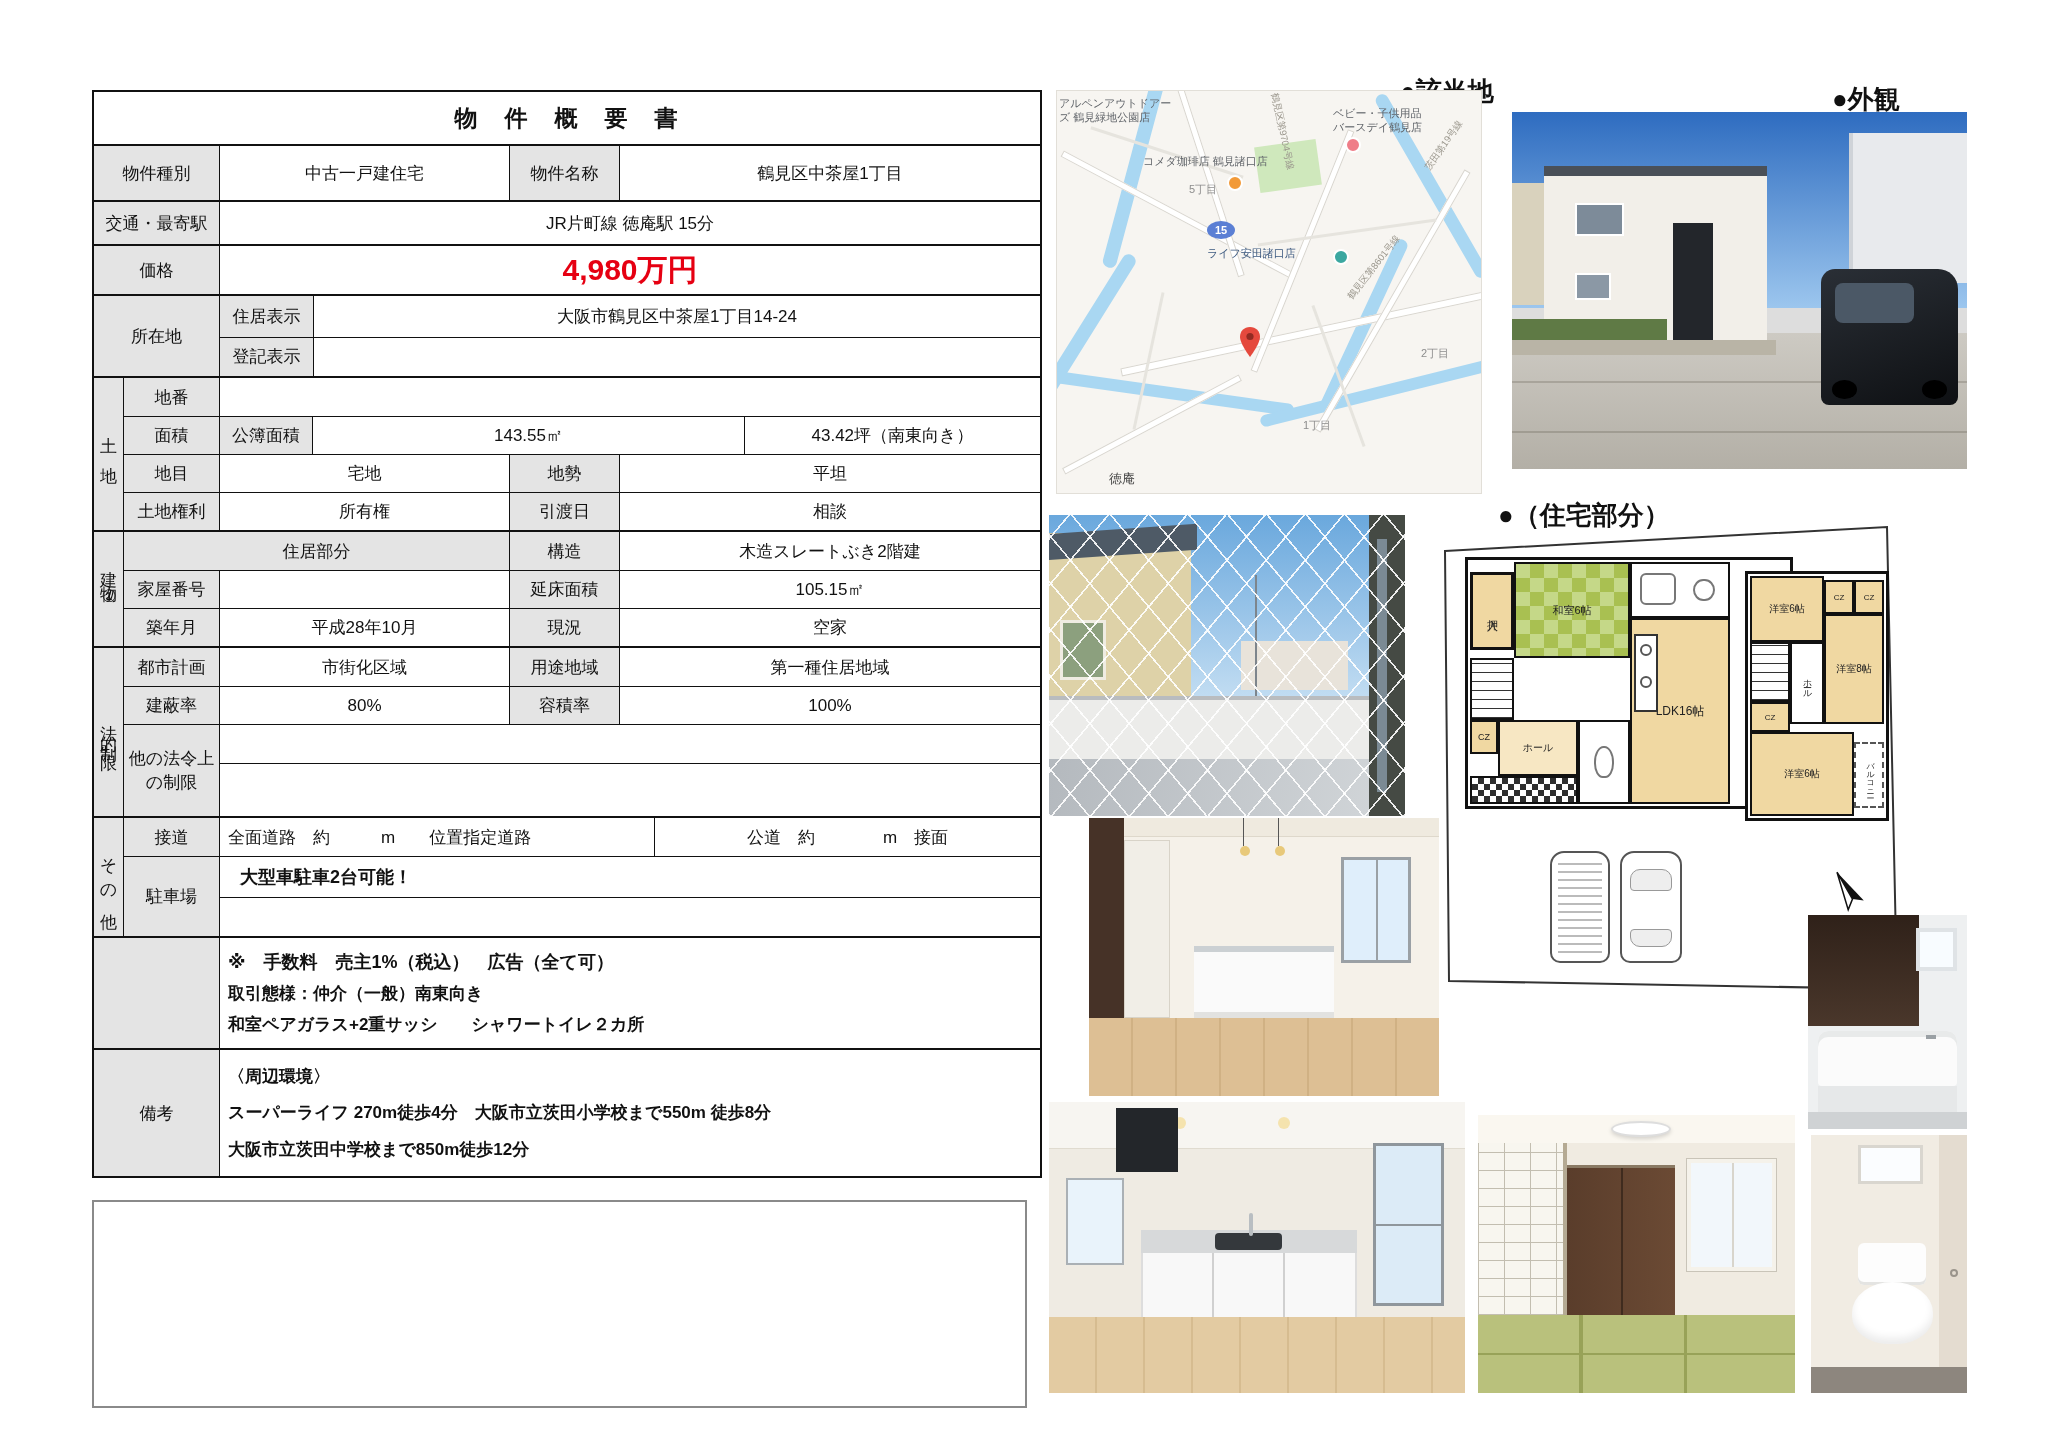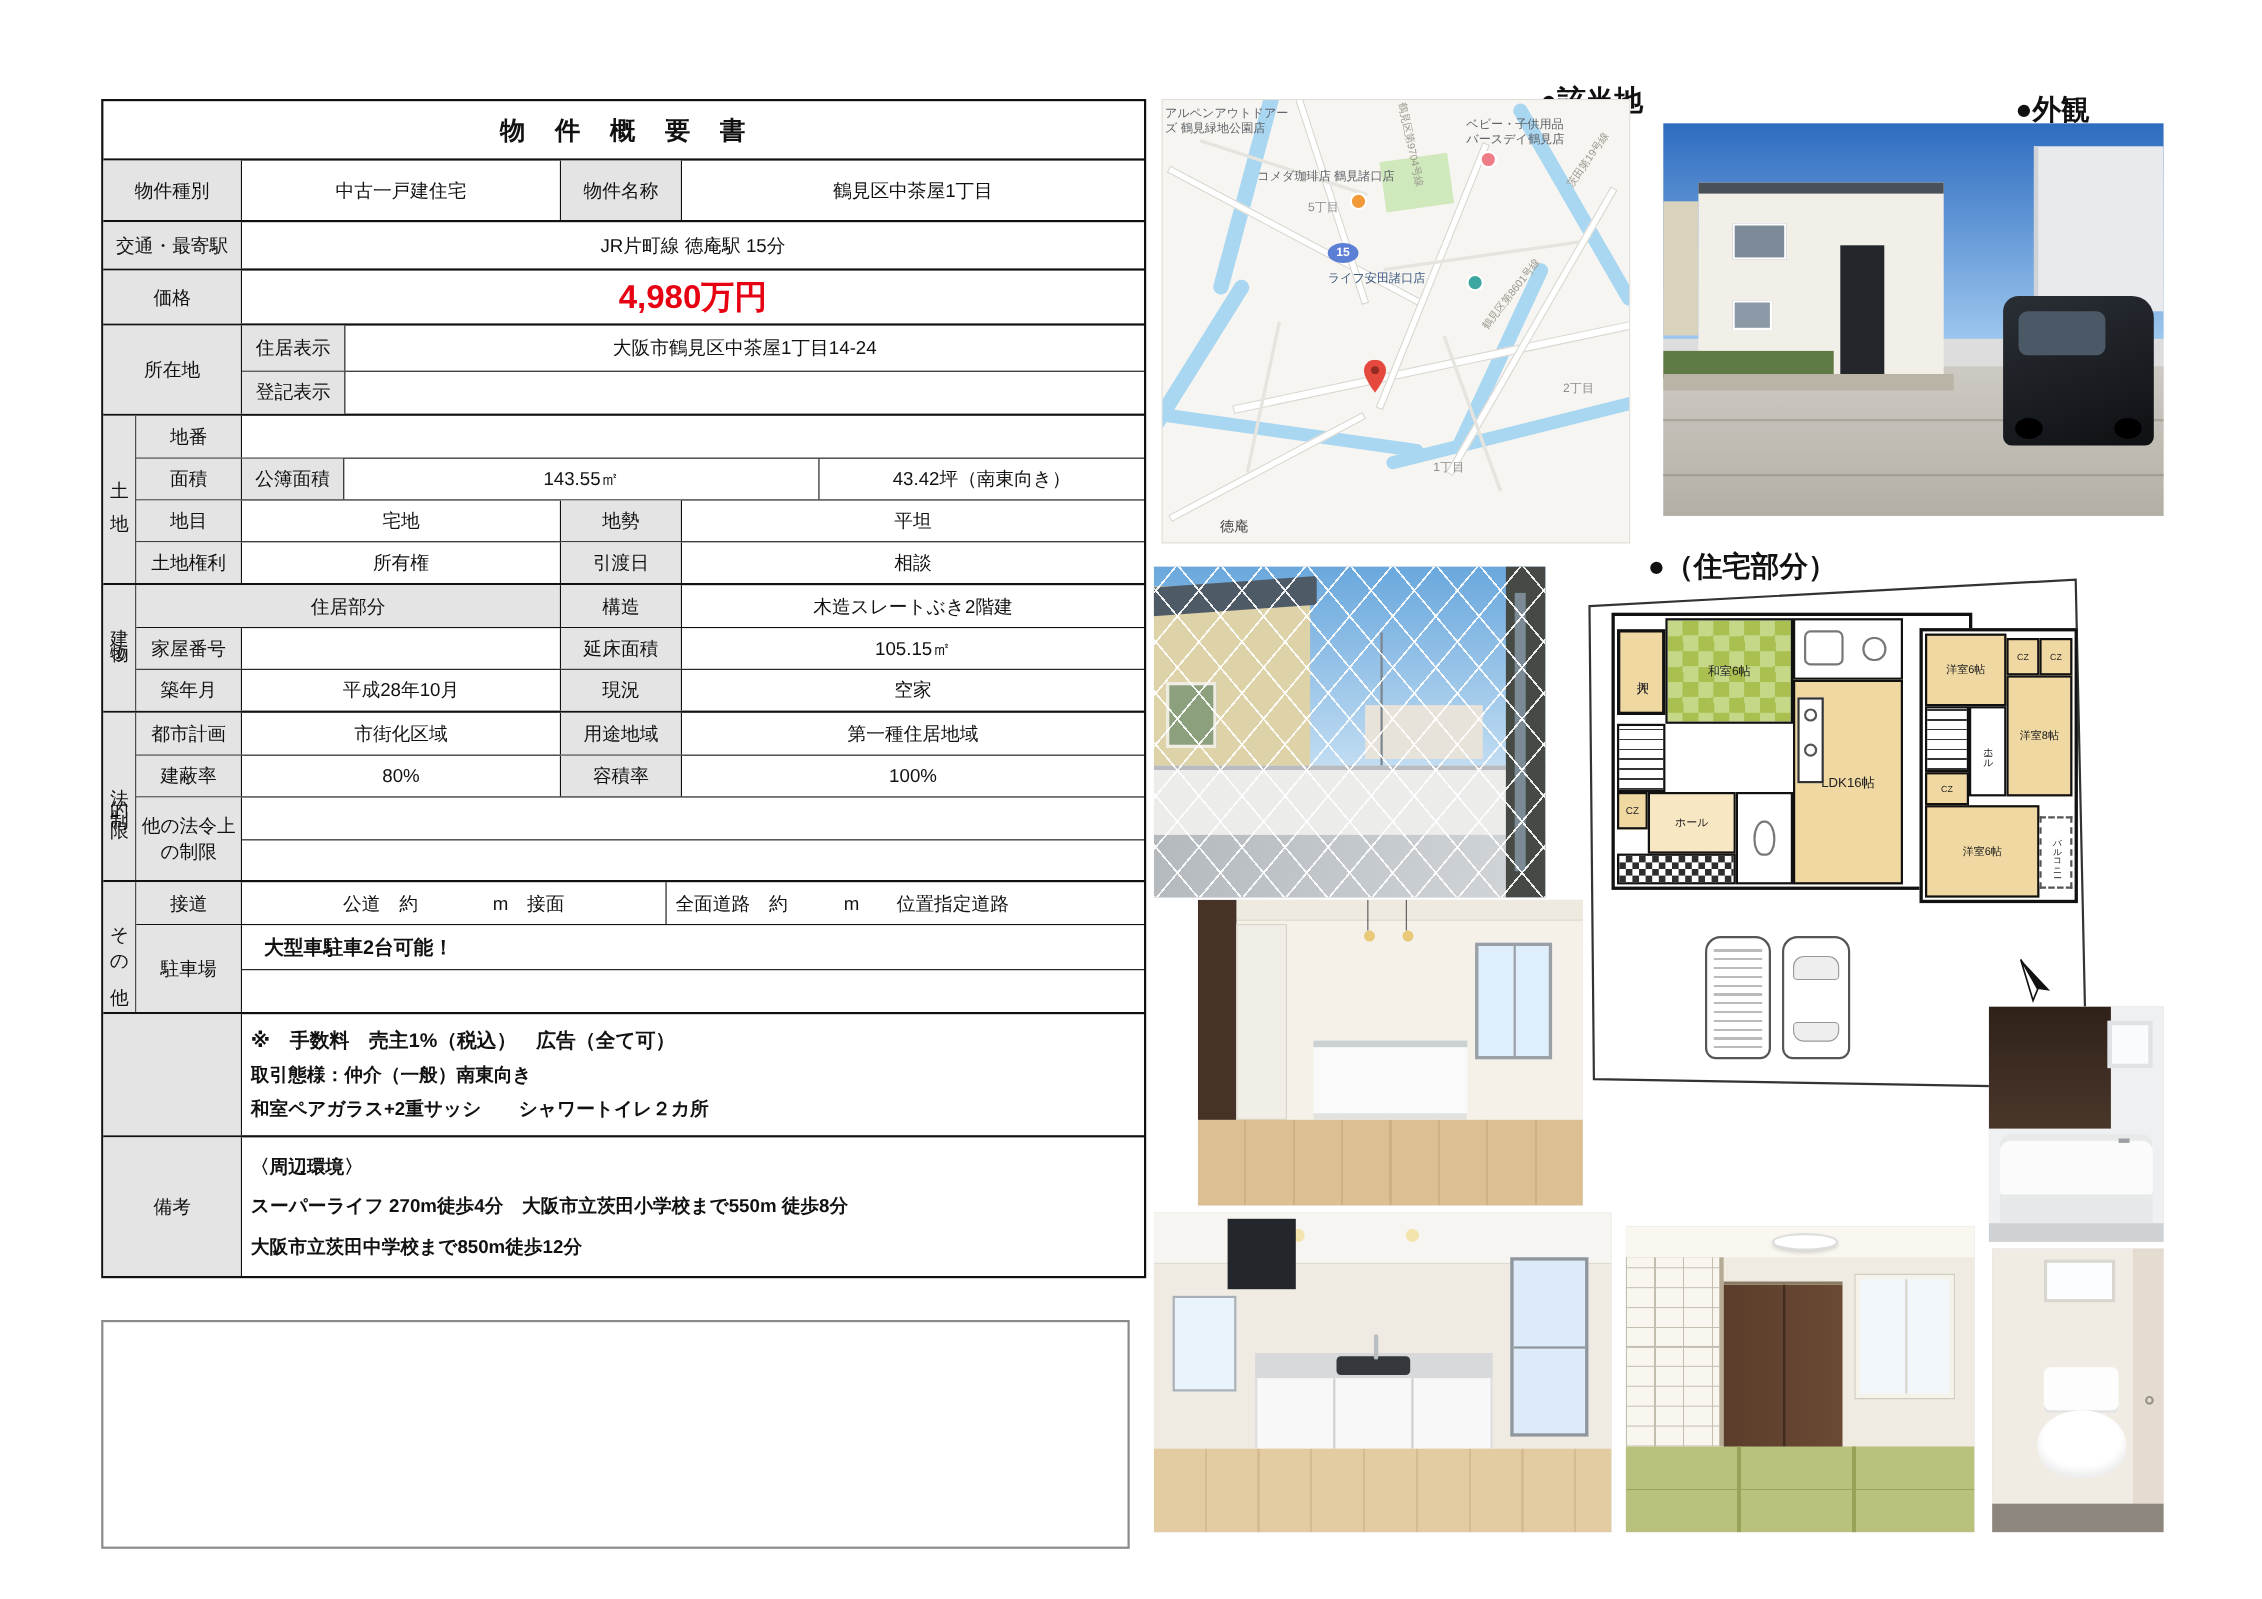--- a/index.html
+++ b/index.html
@@ -19,21 +19,21 @@
   .c{display:flex;align-items:center;justify-content:center;box-sizing:border-box;font-size:17px;
     overflow:hidden;white-space:nowrap;}
   .bl{border-left:1px solid #111;}
   .lab{background:#e4e4e4;}
   .left{justify-content:flex-start;padding-left:8px;}
   .bold{font-weight:bold;margin-left:12px;}
   .w95{width:95px;flex:none;} .w125{width:125px;flex:none;} .w93{width:93px;flex:none;}
   .w290{width:290px;flex:none;} .w110{width:110px;flex:none;} .w432{width:432px;flex:none;}
   .w435{width:435px;flex:none;} .w385{width:385px;flex:none;} .fx{flex:1;min-width:0;}
   .h52{height:52px;} .h56{height:56px;} .h44{height:44px;} .h50{height:50px;}
-  .h42{height:42px;} .h40{height:40px;} .h38{height:38px;} .h82{height:82px;} .h76{height:76px;} .h80{height:80px;}
+  .h42{height:42px;} .h40{height:40px;} .h38{height:38px;} .h82{height:82px;} .h76{height:92px;} .h80{height:80px;}
   .stack{display:flex;flex-direction:column;border-left:1px solid #111;box-sizing:border-box;}
   .stack > .c{width:100%;border-left:none;}
   .title-cell{font-size:23px;font-weight:bold;letter-spacing:2px;}
   .price{color:#e60012;font-weight:bold;font-size:30px;}
   .notesbox{display:flex;flex-direction:column;justify-content:space-around;align-items:flex-start;
     padding:8px 8px;box-sizing:border-box;}
   .notesbox div{white-space:nowrap;}
   .n1{font-weight:bold;font-size:18px;}
   .n2{font-size:17px;font-weight:bold;}
   .twoLine{flex-direction:column;line-height:1.4;}
@@ -184,22 +184,22 @@
           </div>
         </div>
       </div>
     </div>
 
     <div class="sec">
       <div class="vlab" style="letter-spacing:8px;">その他</div>
       <div class="srows">
         <div class="trow h38">
           <div class="c lab w95">接道</div>
+          <div class="c w435 bl left">全面道路　約　　　m　　位置指定道路</div>
           <div class="c fx bl">公道　約　　　　m　接面</div>
-          <div class="c w435 bl left">全面道路　約　　　m　　位置指定道路</div>
         </div>
         <div class="trow h80">
           <div class="c lab w95">駐車場</div>
           <div class="stack fx">
             <div class="c h40 left bold" style="border-top:none;font-size:18px;">大型車駐車2台可能！</div>
             <div class="c h40" style="border-top:1px solid #111;"></div>
           </div>
         </div>
       </div>
     </div>

